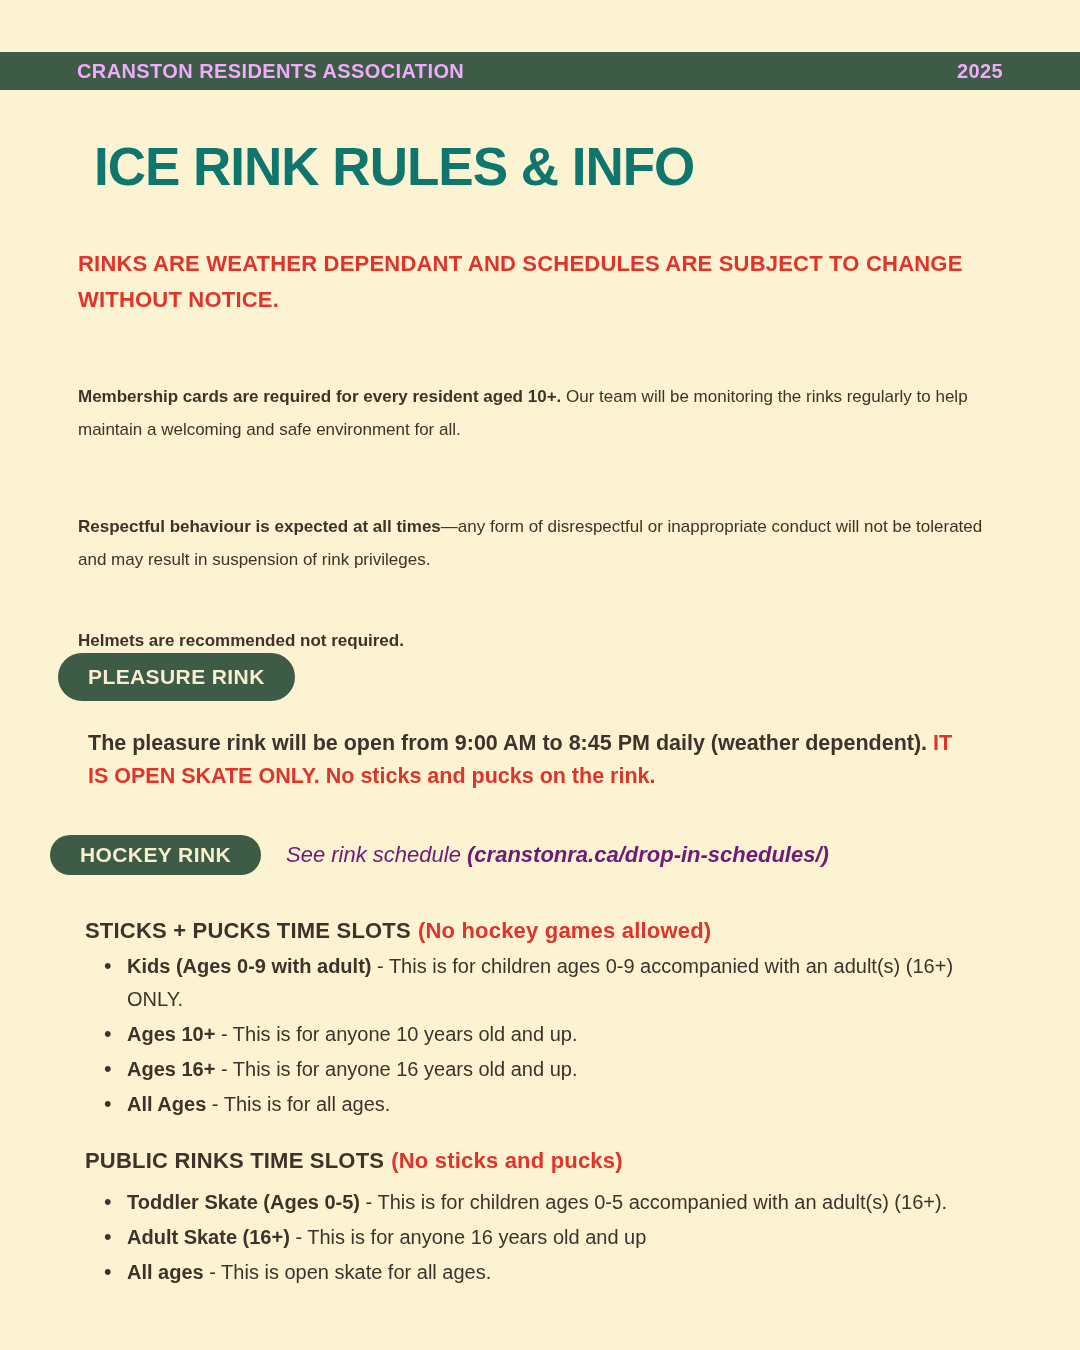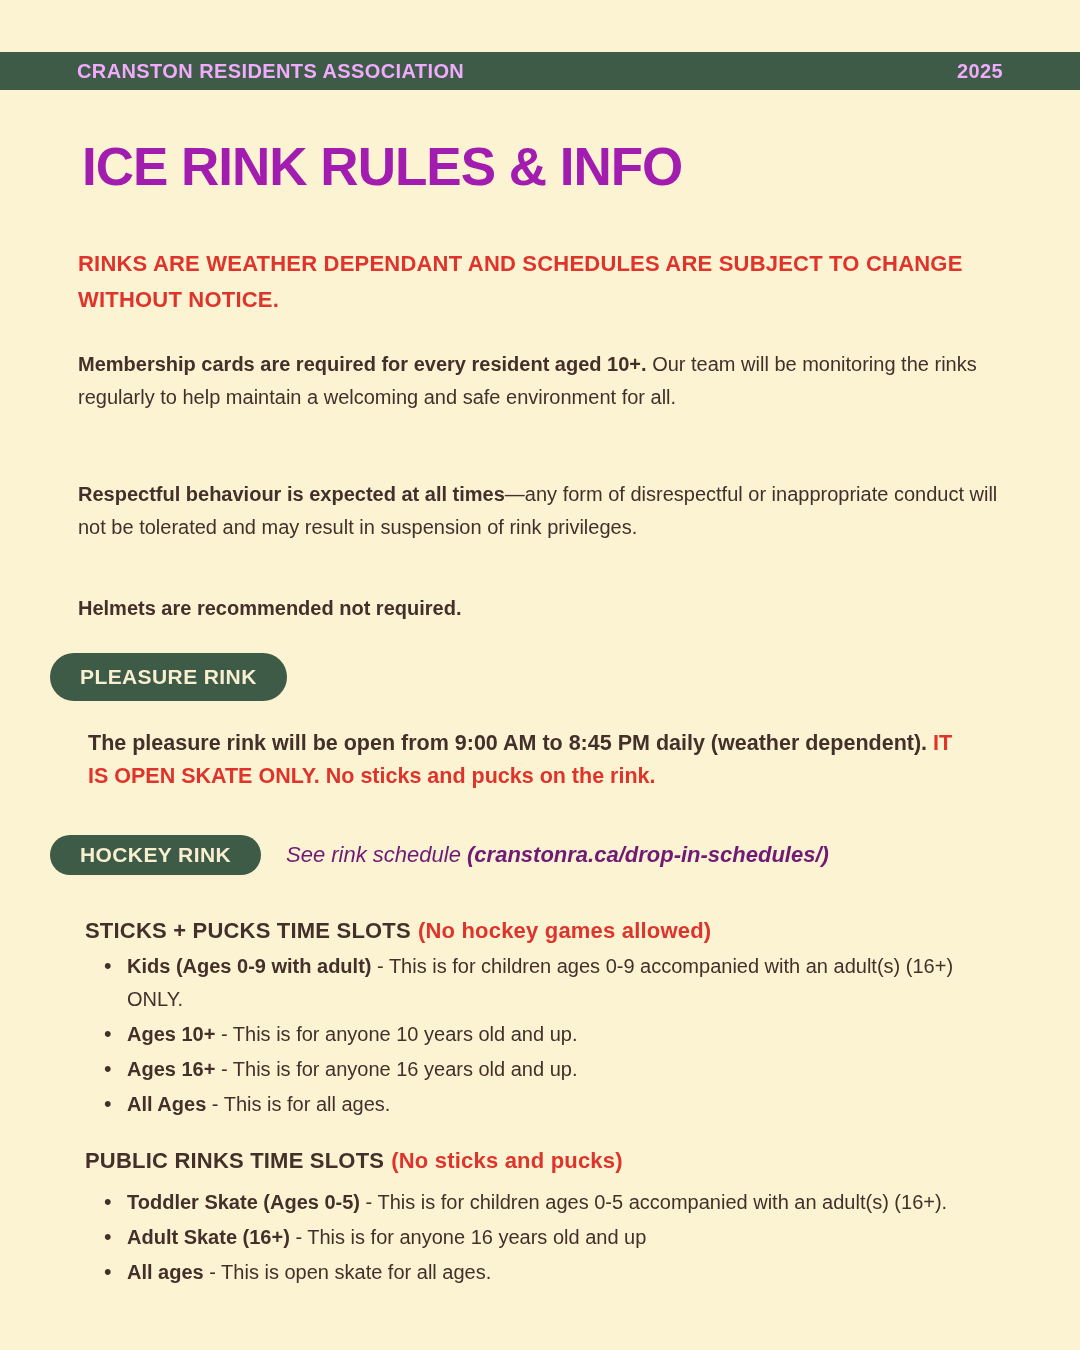--- a/index.html
+++ b/index.html
@@ -17,38 +17,38 @@
   .header-bar {
     position:absolute; left:0; top:52px; width:1080px; height:38px;
     background:#3D5B46; color:#f0abfc;
     display:flex; align-items:center; justify-content:space-between;
     padding:12px 77px;
     font-weight:bold; font-size:20px; letter-spacing:0.4px;
   }
 
   
   .page-title {
-    position:absolute; left:82px; top:138px;
-    color:#a21caf; font-size:53px; font-weight:800; letter-spacing:-1px;
+    position:absolute; left:94px; top:138px;
+    color:#0f766e; font-size:53px; font-weight:800; letter-spacing:-1px;
     line-height:1.1; white-space:nowrap;
   }
 
-  .para { position:absolute; left:78px; width:930px; font-size:20px; line-height:33px; }
+  .para { position:absolute; left:78px; width:930px; font-size:17px; line-height:33px;margin-top:32px; }
   .alert-para {
     position:absolute; left:78px; top:246px; width:950px;
     color:#DF342B; font-weight:bold; font-size:22px; line-height:36px; letter-spacing:0.2px;
   }
   .b { font-weight:bold; }
   .membership-para { top:348px; }
   .respectful-para { top:478px; }
   .helmets-para    { top:592px; font-weight:bold; }
 
   
   .badge {
-    position:absolute; left:50px; height:48px;
+    position:absolute; left:58px; height:48px;
     background:#3D5B46; color:#F8EFD0;
     border-radius:26px; display:inline-flex; align-items:center;
     padding:12px 30px; font-weight:bold; font-size:21px; letter-spacing:0.4px;
     white-space:nowrap;
   }
   .pleasure-badge { top:653px; }
   .hockey-badge   { position:static; height:40px; }
 
   .pleasure-para {
     position:absolute; left:88px; top:727px; width:880px;

